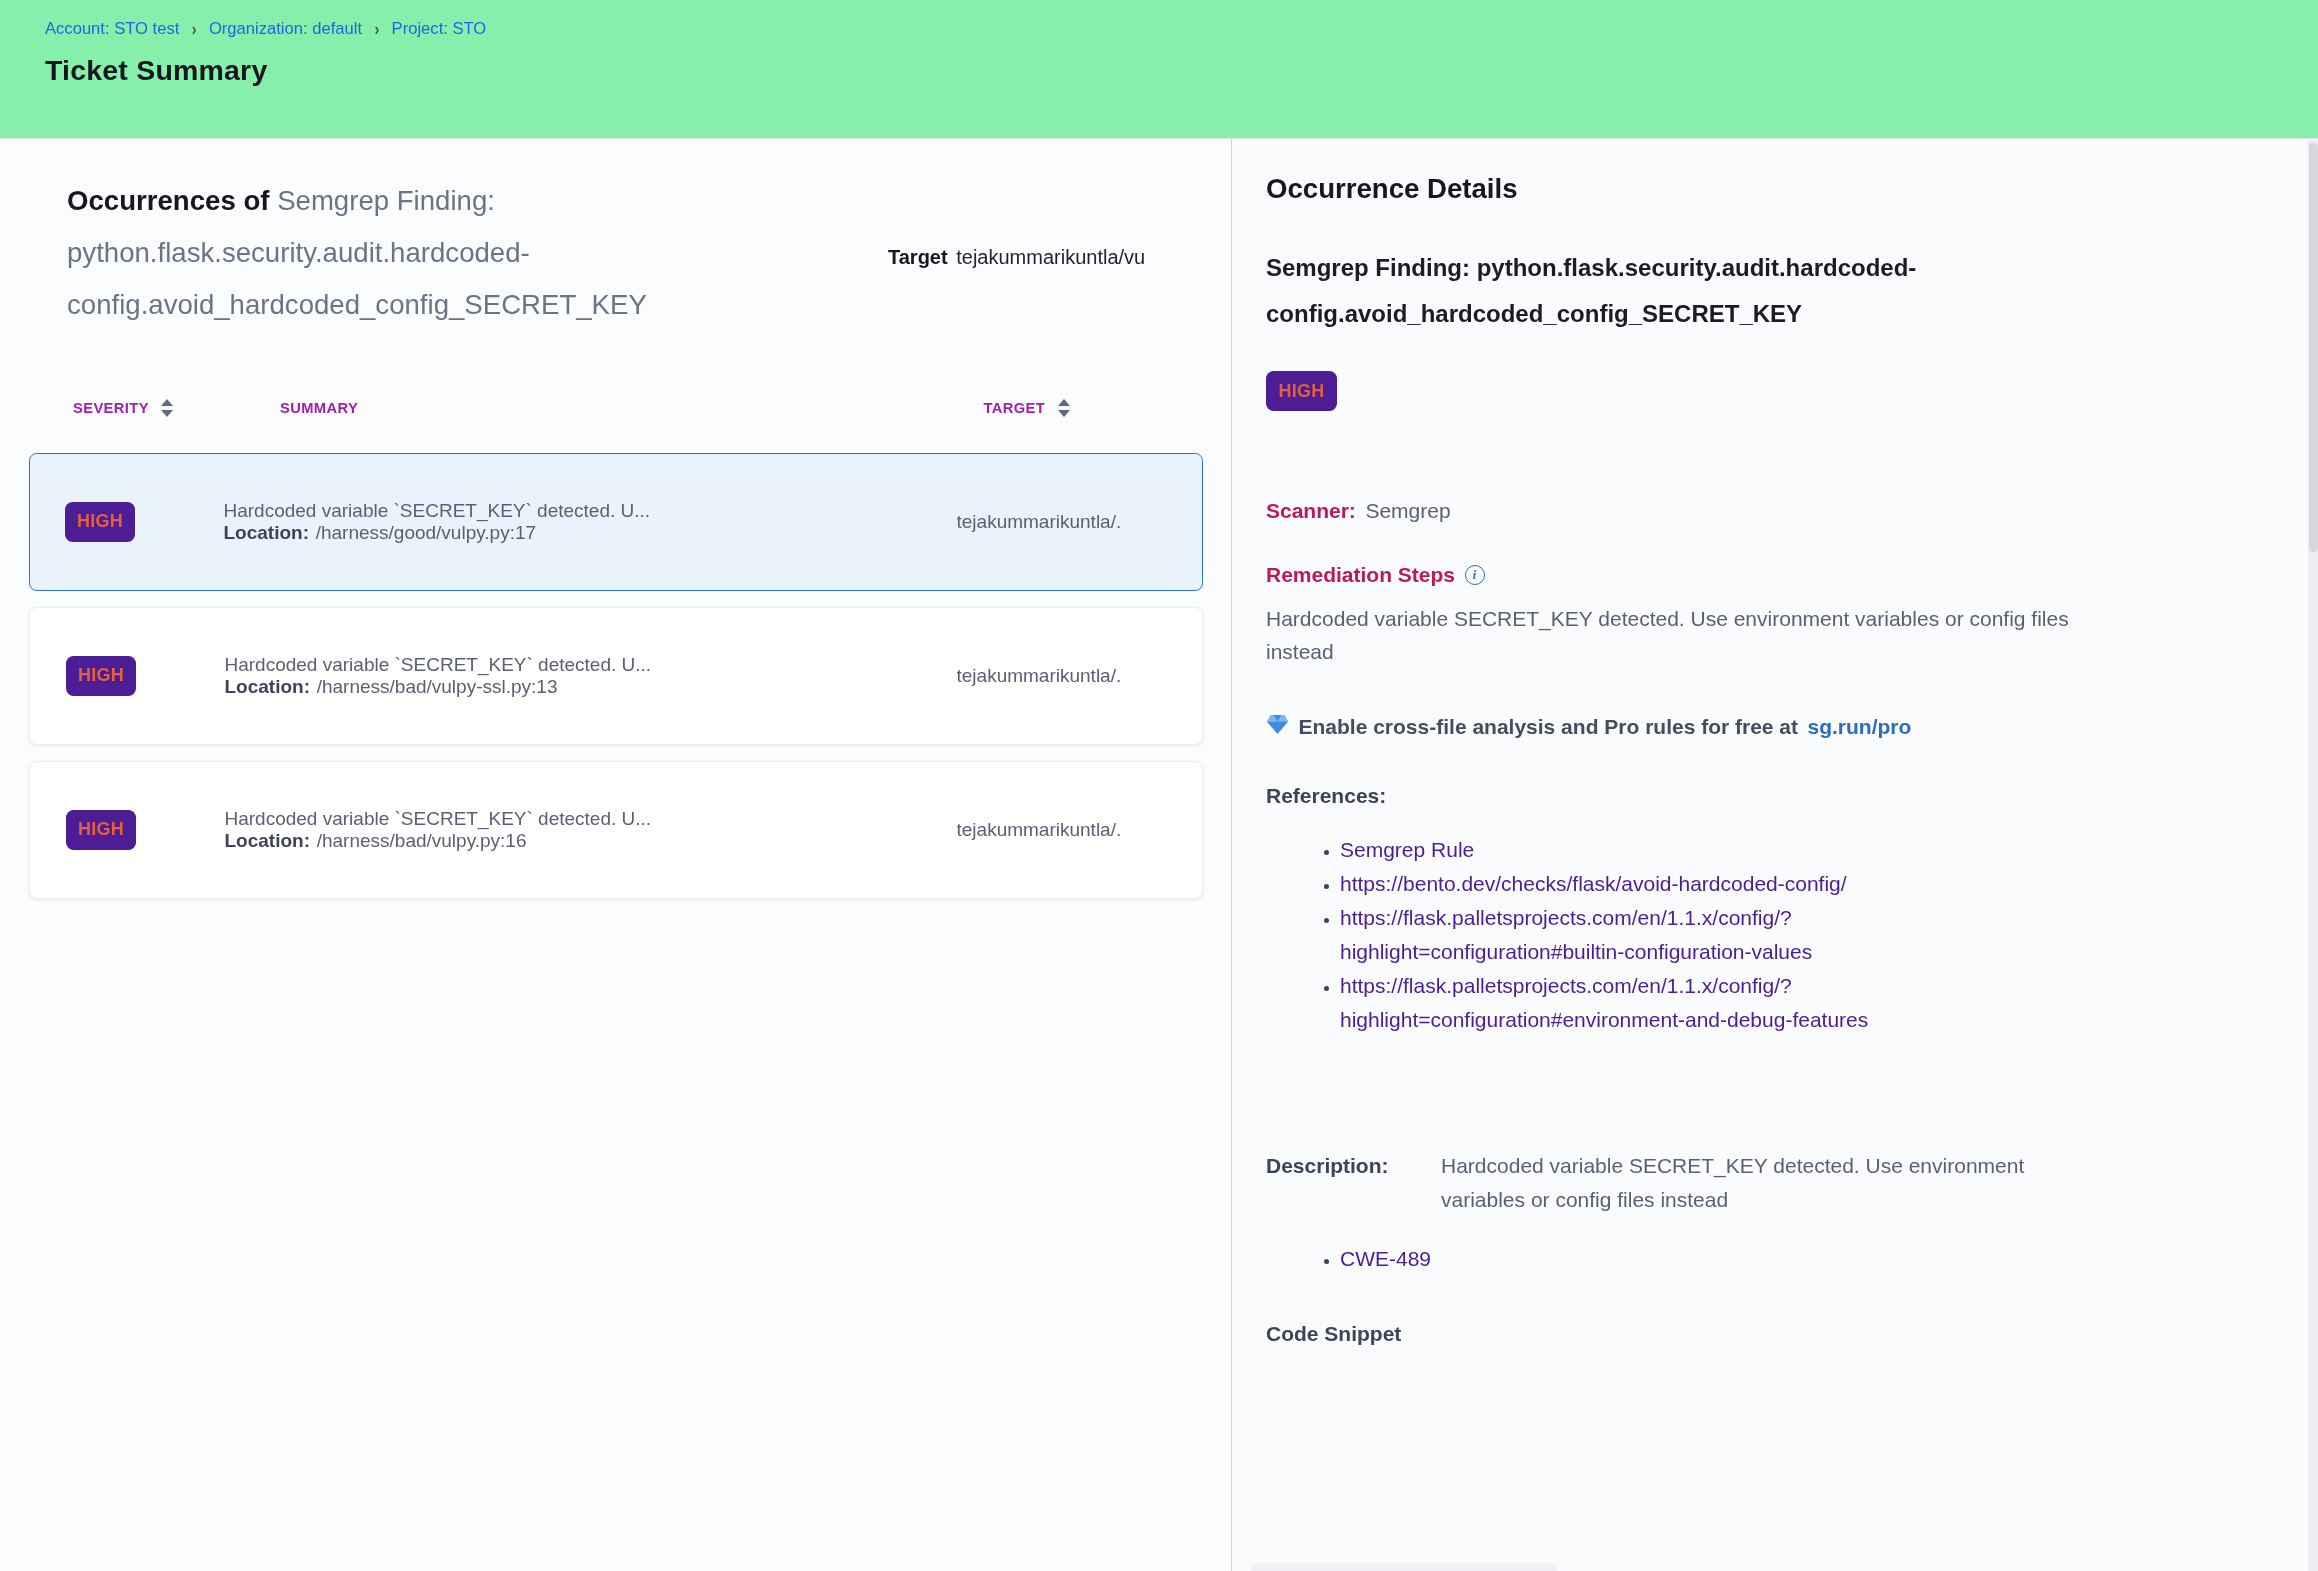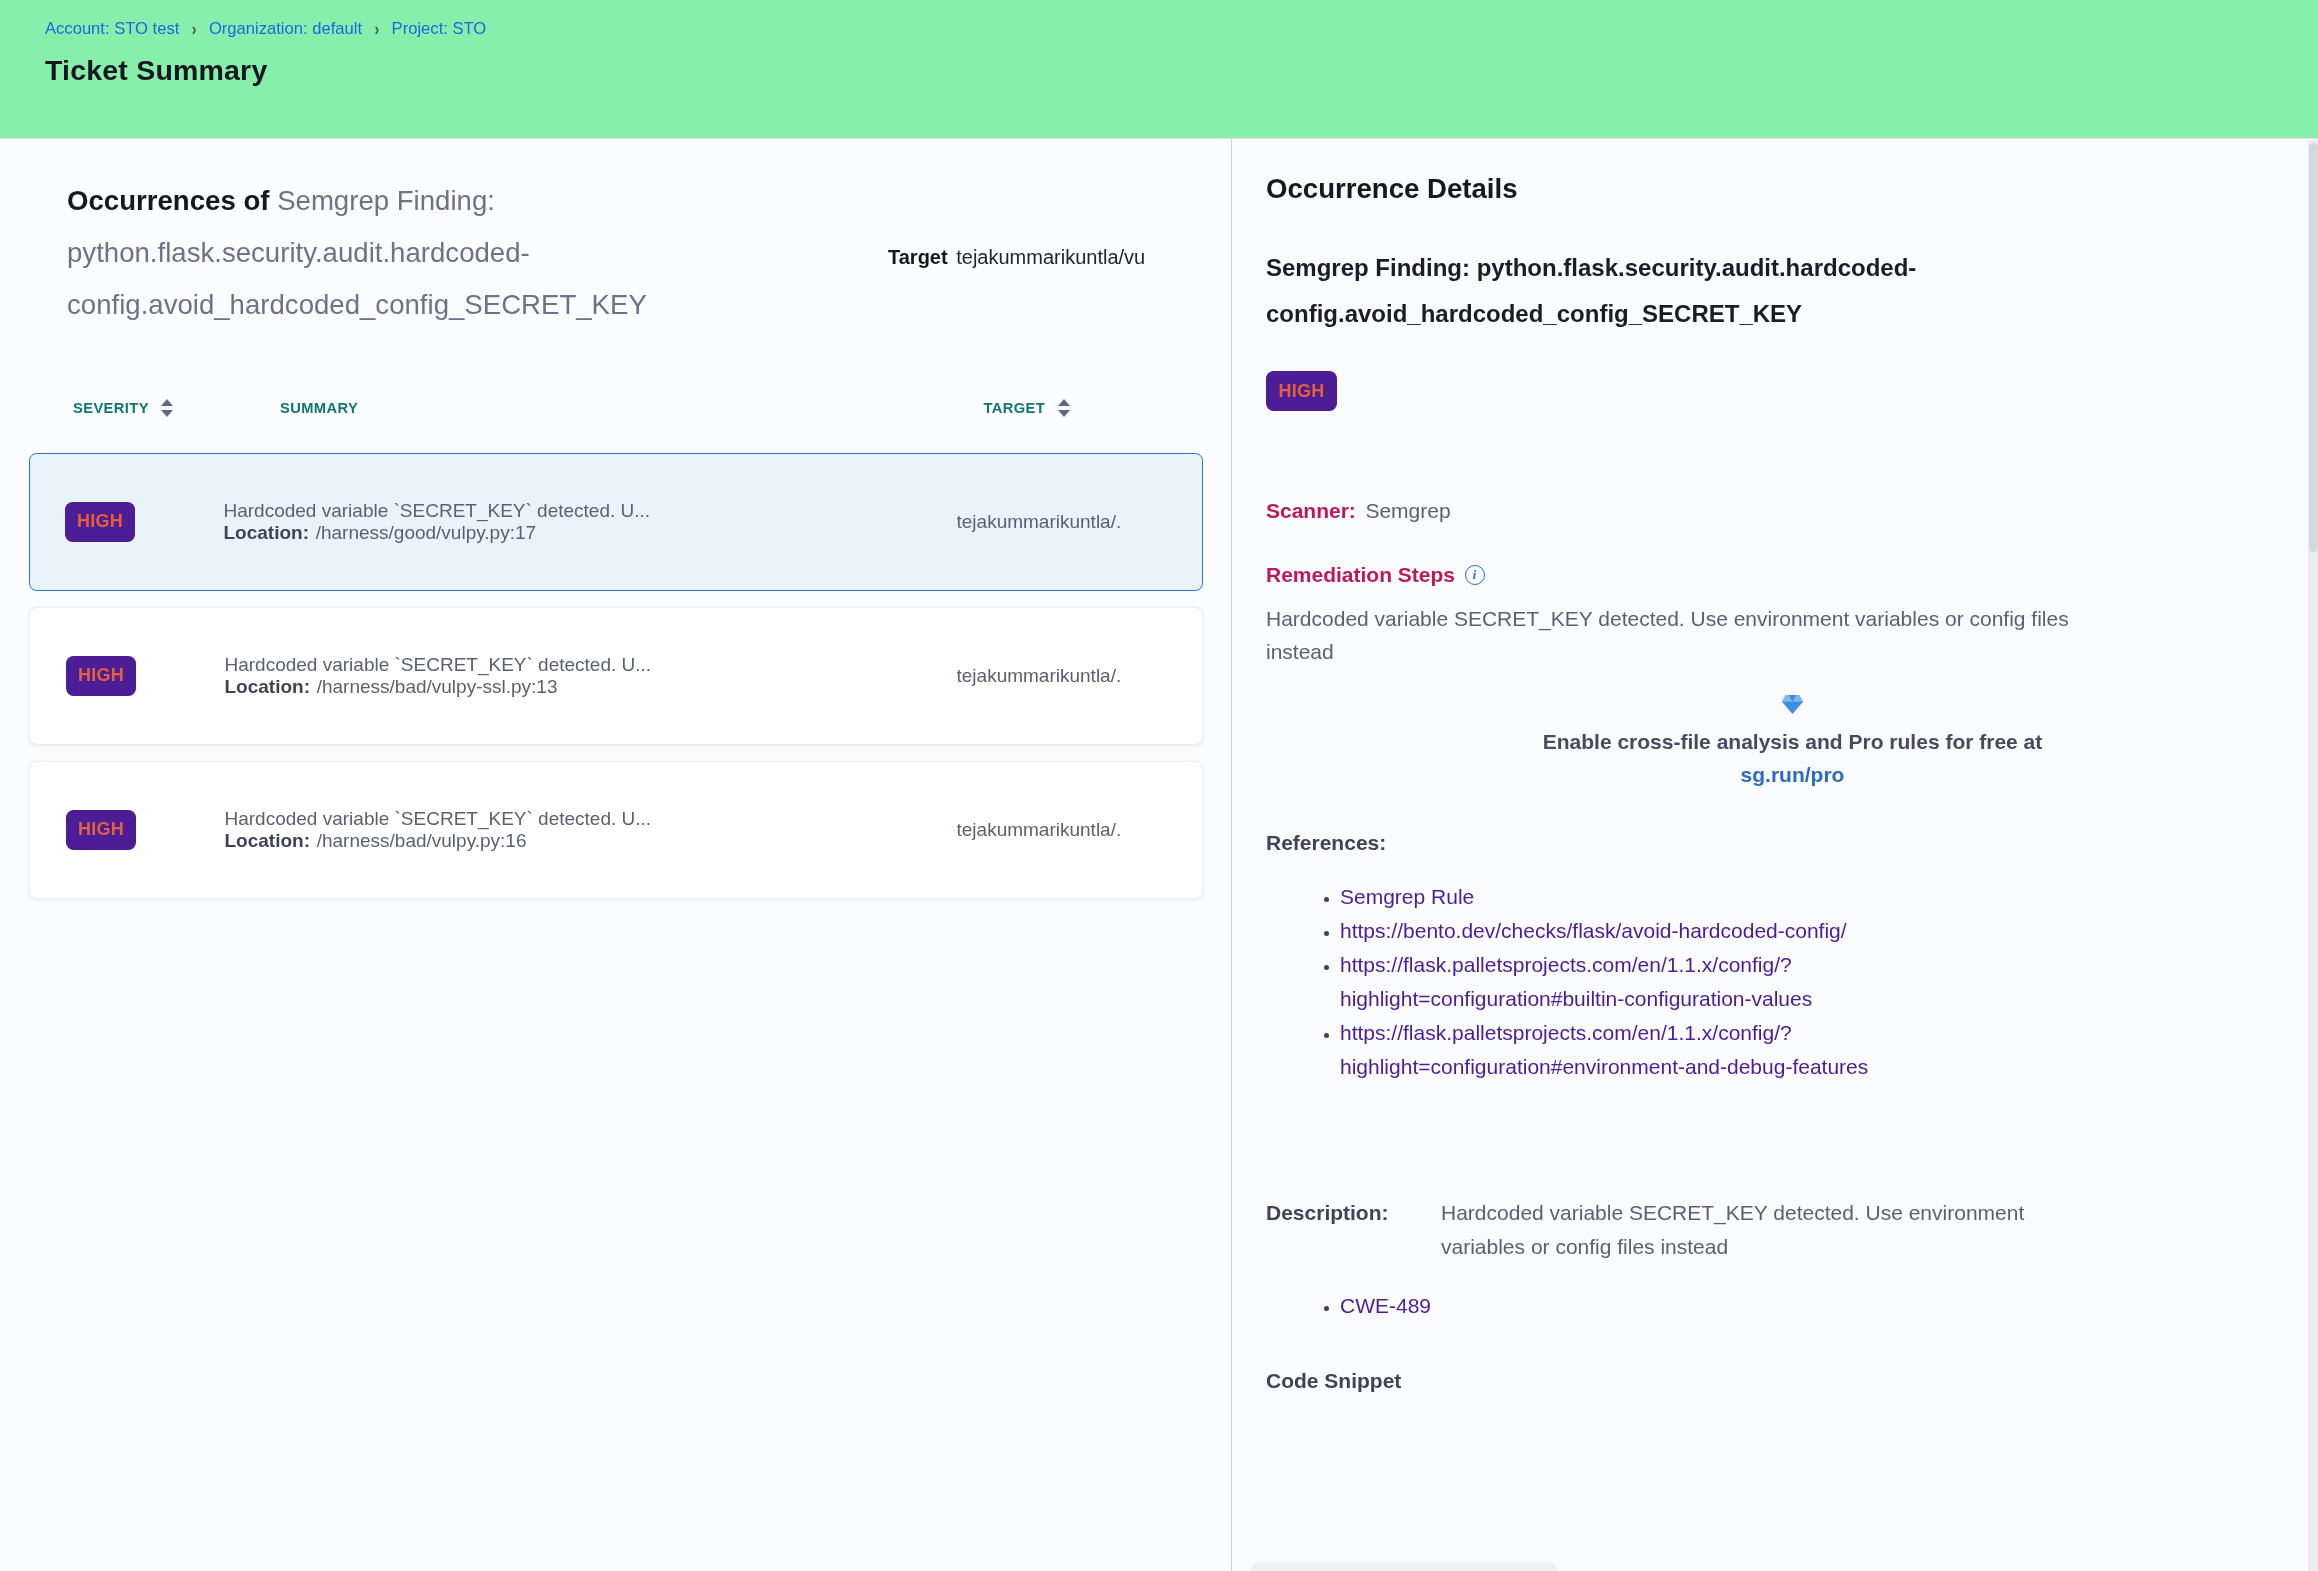--- a/index.html
+++ b/index.html
@@ -25,21 +25,21 @@
   .right-panel { flex:1; background:#fafbfd; position:relative; overflow:hidden; padding:34px 0 0 34px; }
 
   
   .occ-header { display:flex; align-items:center; padding-left:67px; }
   .occ-title { width:766px; font-size:27.6px; line-height:52px; font-weight:400; }
   .occ-title .bold { font-weight:800; color:#17181f; }
   .occ-title .rest { color:#6e7286; overflow-wrap:break-word; }
   .occ-target { flex:1; margin-left:55px; margin-top:9.5px; white-space:nowrap; overflow:hidden; font-size:20px; color:#23242f; }
   .occ-target .t-label { font-weight:800; margin-right:8.6px; color:#17181f; }
 
-  .table-header { margin-top:68px; display:flex; align-items:center; padding:0 28.5px 0 73px; font-size:14.7px; font-weight:800; letter-spacing:0.4px; color:#0f766e; }
+  .table-header { margin-top:68px; display:flex; align-items:center; padding:0 28.5px 0 73px; font-size:14.7px; font-weight:800; letter-spacing:0.4px; color:#a21caf; }
   .col-sev { width:207px; display:flex; align-items:center; gap:12.4px; }
   .col-sum { flex:1; }
   .col-target { width:219px; display:flex; align-items:center; gap:12.4px; }
 
   .sort-icon { display:inline-flex; flex-direction:column; gap:3.8px; cursor:pointer; }
   .sort-icon .up   { width:0; height:0; border-left:6.7px solid transparent; border-right:6.7px solid transparent; border-bottom:7.6px solid #656a7e; }
   .sort-icon .down { width:0; height:0; border-left:6.7px solid transparent; border-right:6.7px solid transparent; border-top:7.6px solid #656a7e; }
 
   .rows { margin:36px 28.5px 0 28.5px; }
   .occ-row { height:138px; margin-bottom:16px; background:#ffffff; border:1px solid #ececf1;
@@ -64,21 +64,21 @@
   .d-label { font-weight:800; color:#be185d; }
   .d-value { color:#5b5f72; margin-left:9.5px; }
 
   .remediation-head { margin-top:40px; font-size:21px; display:flex; align-items:center; gap:9.5px; }
   .info-icon { width:20px; height:20px; border:1.5px solid #2b6cb8; border-radius:50%; color:#2b6cb8;
                display:inline-flex; align-items:center; justify-content:center; font-size:12.4px; font-weight:700; cursor:pointer; }
   .info-icon::after { content:"i"; font-family:"Liberation Serif", serif; font-style:italic; }
 
   .remediation-text { margin-top:15px; max-width:861px; font-size:21px; line-height:33px; color:#5b5f72; }
 
-  .pro-tip { margin-top:26px; font-size:21px; font-weight:800; color:#474b60; display:flex; align-items:center; gap:9.5px;flex-direction:column; }
+  .pro-tip { margin-top:46px; font-size:21px; font-weight:800; color:#474b60; display:flex; align-items:center; gap:9.5px; }
   .pro-tip a { color:#2b6cc0; text-decoration:none; cursor:pointer; }
   .gem-icon { display:inline-block; }
 
   .refs-head { margin-top:44px; font-size:21px; font-weight:800; color:#3f4358; }
   ul.link-list { margin-top:25px; padding-left:74px; list-style:disc; }
   ul.link-list li { max-width:556px; font-size:21px; line-height:34px; color:#4c1d95; overflow-wrap:anywhere; cursor:pointer; }
   ul.link-list li::marker { color:#3f4358; font-size:16px; }
 
   .desc-row { margin-top:112px; display:flex; font-size:21px; line-height:34px; }
   .desc-label { font-weight:800; color:#3f4358; width:175px; flex:none; }

